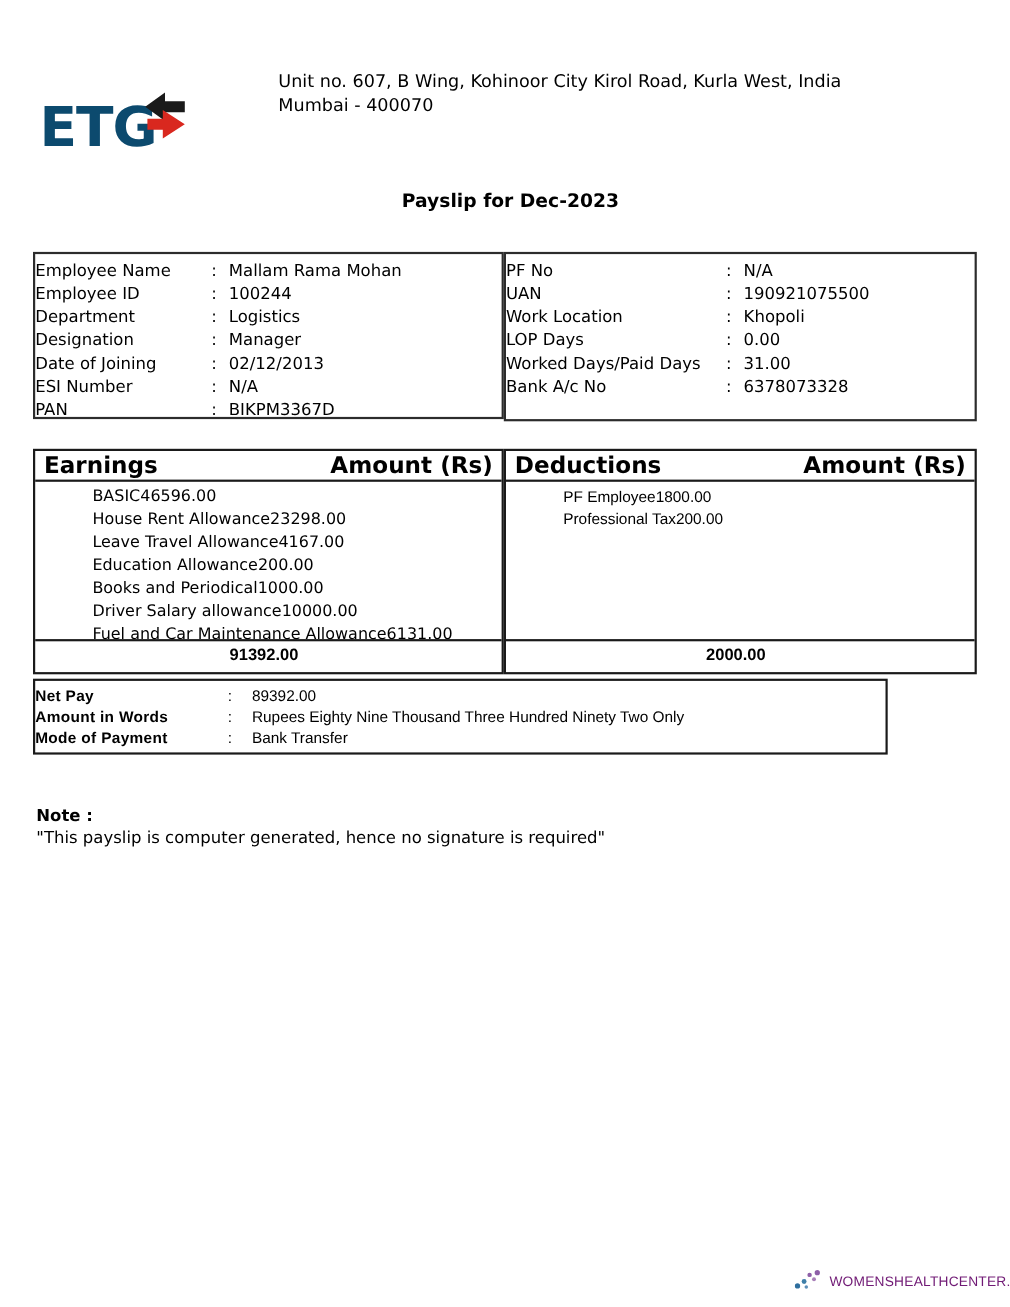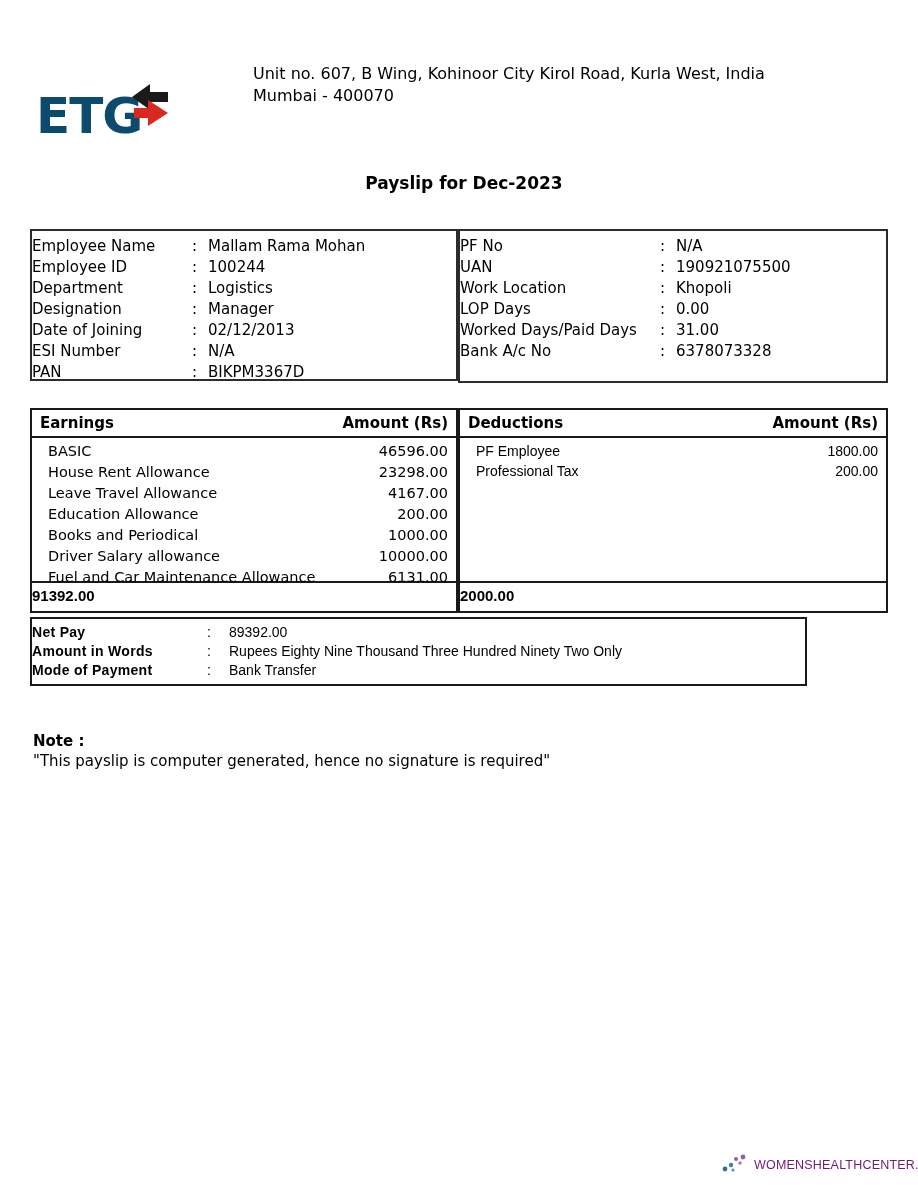--- a/index.html
+++ b/index.html
@@ -140,48 +140,49 @@
     box-sizing: border-box;
   }
   .ed-head {
     display: flex;
     justify-content: space-between;
     align-items: center;
     height: 28px;
     padding: 0 8px 0 8px;
     border-bottom: 2px solid #1a1a1a;
     box-sizing: border-box;
-    font-size: 15px;
+    font-size: 21px;
     font-weight: bold;
   }
   .ed-body {
     height: 143px;
     padding-top: 3px;
     box-sizing: border-box;
   }
   .ed-row {
     display: flex;
-    justify-content: space-between;
+    justify-content: flex-start;
     padding: 0 8px 0 16px;
     font-size: 14.5px;
     line-height: 21px;
     white-space: nowrap;
+    margin-left: 36px;
   }
   .ed-right .ed-row {
     font-family: "Liberation Sans Narrow", "Liberation Sans", sans-serif;
     font-stretch: condensed;
     font-size: 14px;
     line-height: 20px;
   }
   .ed-total {
     border-top: 2px solid #1a1a1a;
     height: 26px;
     display: flex;
     align-items: center;
-    justify-content: flex-start;
+    justify-content: center;
     padding-right: 8px;
     box-sizing: border-box;
     font-size: 15px;
     font-weight: bold;
     font-family: "Liberation Sans Narrow", "Liberation Sans", sans-serif;
     font-stretch: condensed;
   }
 
   
   .netpay {

